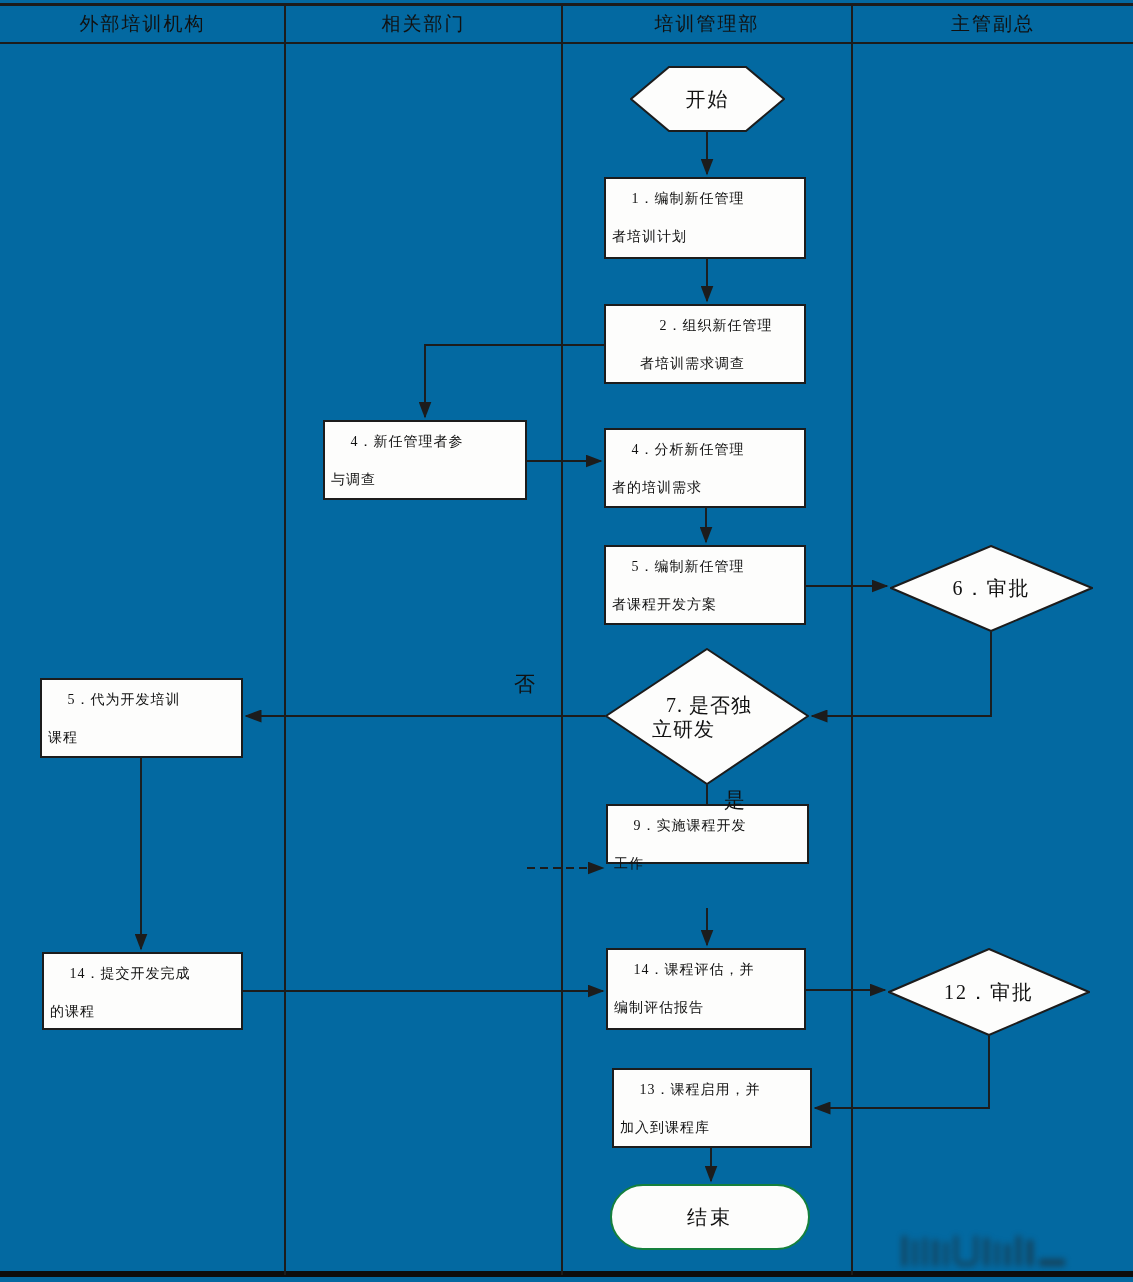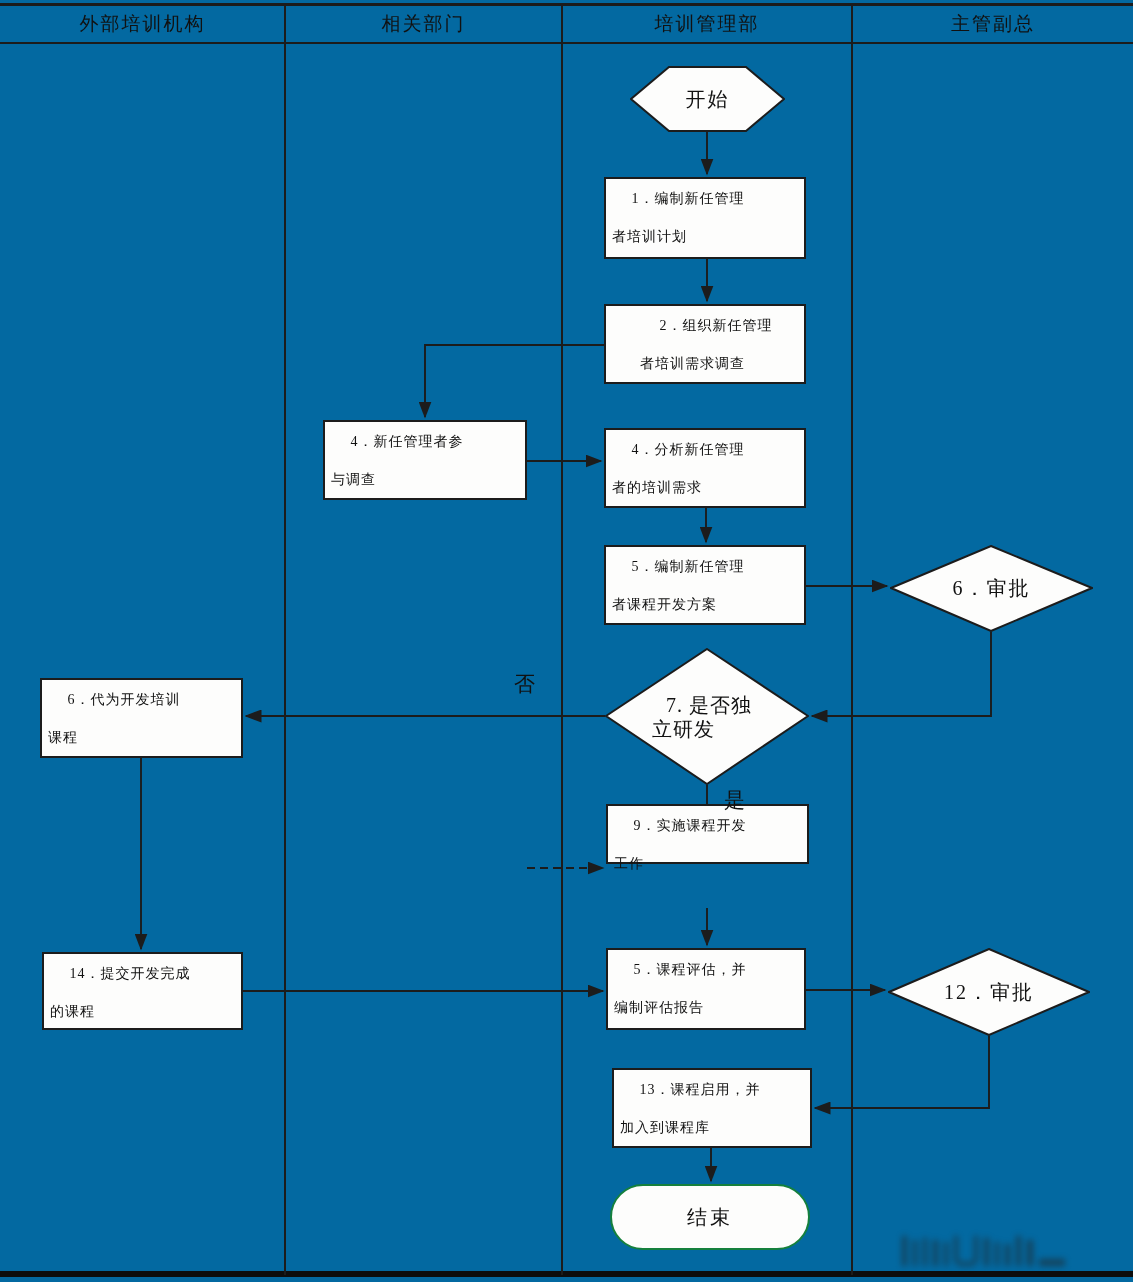--- a/index.html
+++ b/index.html
@@ -154,37 +154,37 @@
 
   <div class="node shape-node" style="left:605px;top:648px;width:204px;height:137px;">
     <svg width="204" height="137">
       <polygon points="102,1 203,68 102,136 1,68" fill="#fdfdfc" stroke="#1c1c1c" stroke-width="2"></polygon>
     </svg>
     <div class="d7-label">7. 是否独
 立研发</div>
   </div>
 
   <div class="node proc" style="left:40px;top:678px;width:203px;height:80px;">
-    <div class="box-text">6．代为开发培训
+    <div class="box-text">5．代为开发培训
 课程</div>
   </div>
 
 
   <div class="node proc" style="left:606px;top:804px;width:203px;height:60px;">
     <div class="box-text">9．实施课程开发
 工作</div>
   </div>
 
   <div class="node proc" style="left:42px;top:952px;width:201px;height:78px;">
     <div class="box-text">14．提交开发完成
 的课程</div>
   </div>
 
   <div class="node proc" style="left:606px;top:948px;width:200px;height:82px;">
-    <div class="box-text">5．课程评估，并
+    <div class="box-text">14．课程评估，并
 编制评估报告</div>
   </div>
 
   <div class="node shape-node" style="left:888px;top:948px;width:202px;height:88px;">
     <svg width="202" height="88">
       <polygon points="101,1 201,44 101,87 1,44" fill="#fdfdfc" stroke="#1c1c1c" stroke-width="2"></polygon>
     </svg>
     <div class="shape-label">12．审批</div>
   </div>
 

